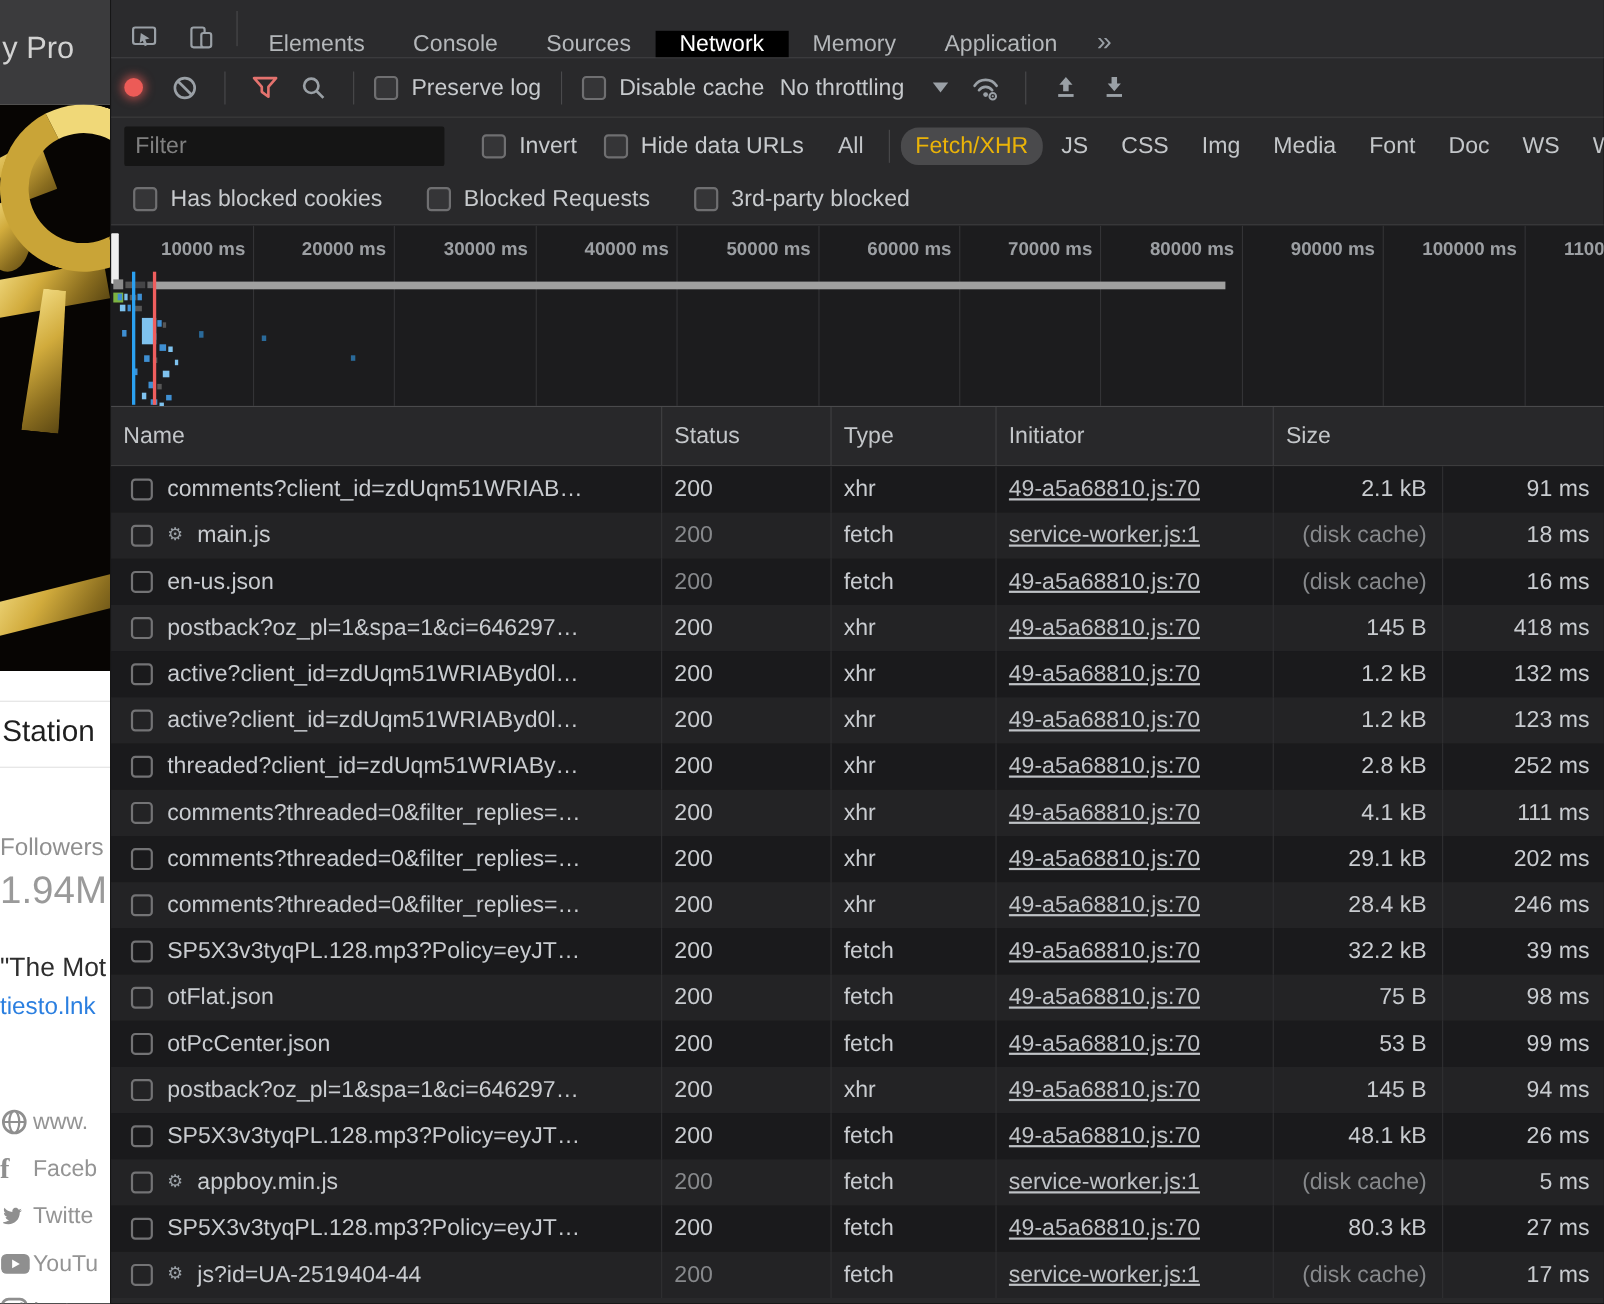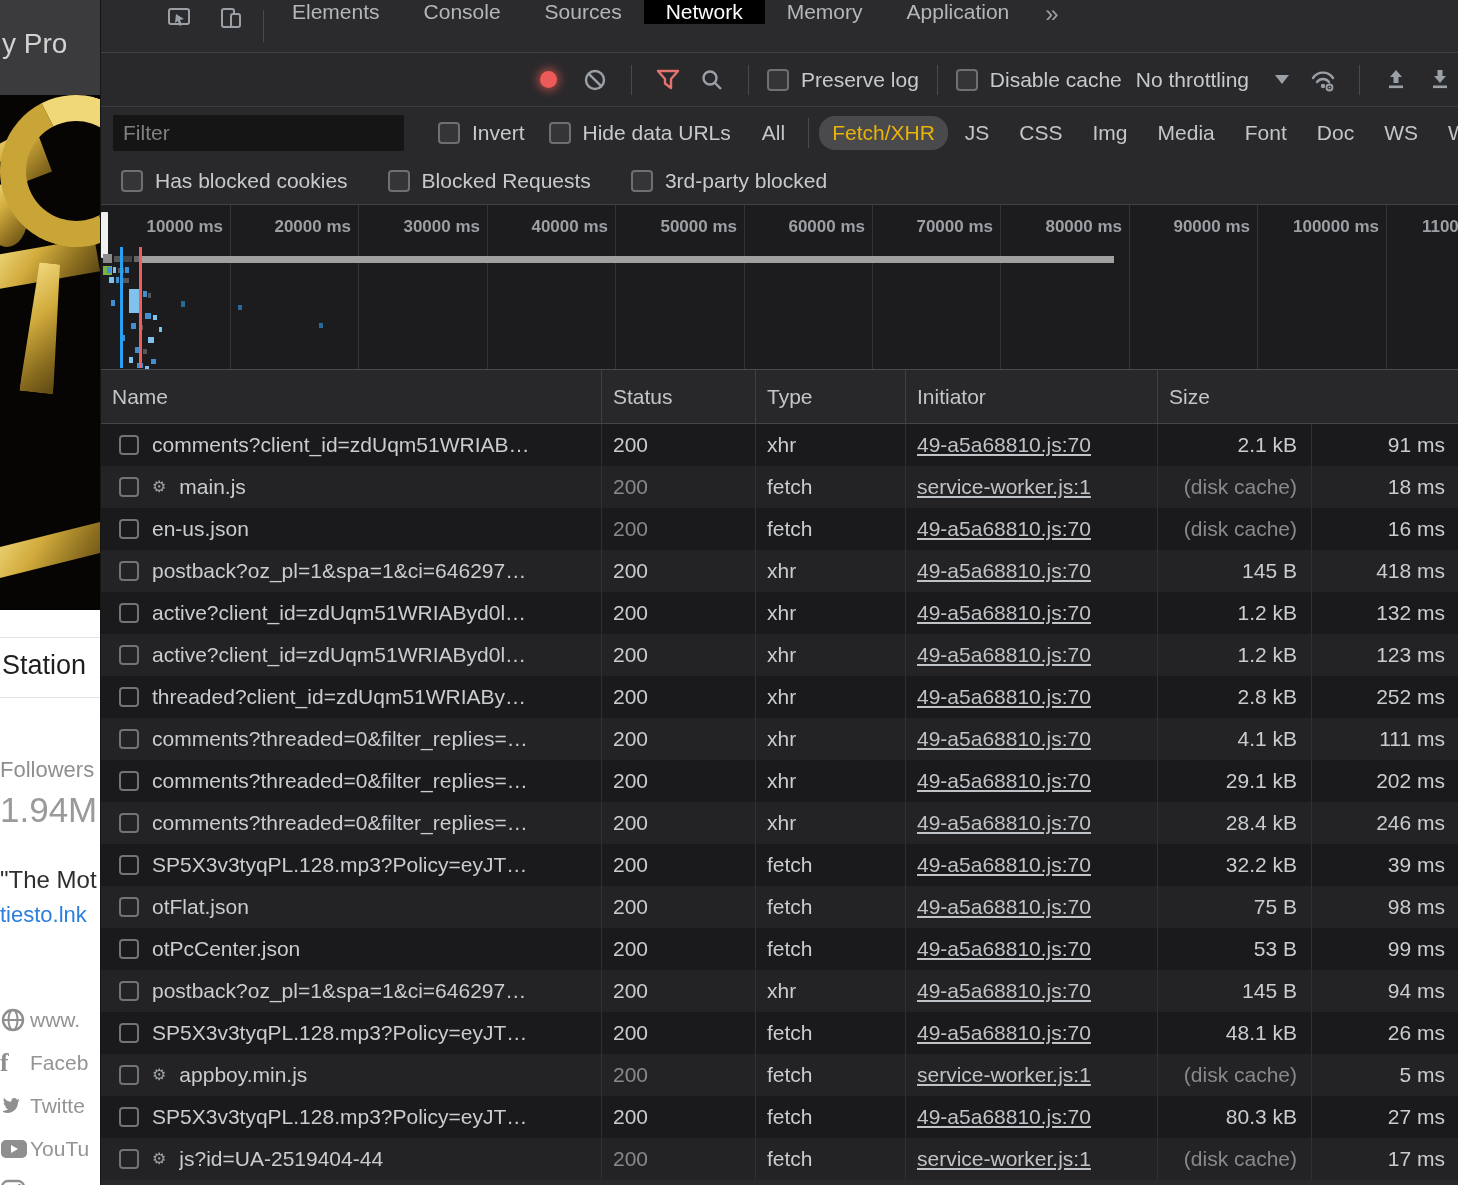--- a/index.html
+++ b/index.html
@@ -29,29 +29,29 @@
   #social-list { position:absolute; left:0; top:998px; width:100px; }
   .social-item { display:flex; align-items:center; height:43px; color:#949494; font-size:21px; white-space:nowrap; }
   .social-item .ic { width:30px; display:flex; justify-content:flex-start; align-items:center; flex:0 0 30px; }
   .social-item svg { fill:#8f8f8f; stroke:#8f8f8f; }
   .fb-glyph { font-family:"Liberation Serif", serif; font-weight:bold; font-size:26px; color:#8f8f8f; }
 
   
   #devtools { position:absolute; left:100px; top:0; width:1358px; height:1185px; background:#29292b; border-left:1px solid #161616; }
 
   
-  #tabbar { height:53px; background:#2b2b2d; display:flex; align-items:flex-start; border-bottom:1px solid #404042;padding-left:48px; }
+  #tabbar { height:53px; background:#2b2b2d; display:flex; align-items:flex-end; border-bottom:1px solid #404042; }
   .tb-icons { display:flex; align-items:center; padding:0 8px 0 12px; gap:16px; }
   .tb-sep { width:1px; height:32px; background:#4a4a4c; margin:auto 6px; }
   .tab { display:flex; align-items:center; padding:0 22px; color:#b4b7ba; font-size:21px; cursor:default; }
   .tab.active { background:#000000; color:#ffffff; }
   .more-tabs { display:flex; align-items:center; color:#9aa0a6; font-size:24px; padding:0 14px; }
 
   
-  #toolbar { height:54px; display:flex; align-items:center; border-bottom:1px solid #3c3c3e; padding-left:18px; gap:8px;justify-content:flex-end; }
+  #toolbar { height:54px; display:flex; align-items:center; border-bottom:1px solid #3c3c3e; padding-left:8px; gap:8px; }
   .vsep { width:1px; height:30px; background:#4a4a4c; margin:0 10px; }
   .record-dot { width:17px; height:17px; border-radius:50%; background:#ec5b57; box-shadow:0 0 8px 3px rgba(236,91,87,.55); margin:0 12px 0 4px; }
   .icon-btn { display:flex; align-items:center; justify-content:center; width:36px; height:36px; }
   .check-row { display:flex; align-items:center; gap:12px; color:#c7cacd; font-size:21px; white-space:nowrap; }
   .cbx { width:22px; height:22px; border:2px solid #6f6f71; border-radius:4px; background:#353537; flex:0 0 22px; }
   .throttle { display:flex; align-items:center; gap:26px; color:#c7cacd; font-size:21px; margin-left:6px; }
   .caret-down { width:0; height:0; border-left:7px solid transparent; border-right:7px solid transparent; border-top:9px solid #9aa0a6; }
 
   
   #filterrow { height:51px; display:flex; align-items:center; padding-left:12px; border-bottom:0; }

